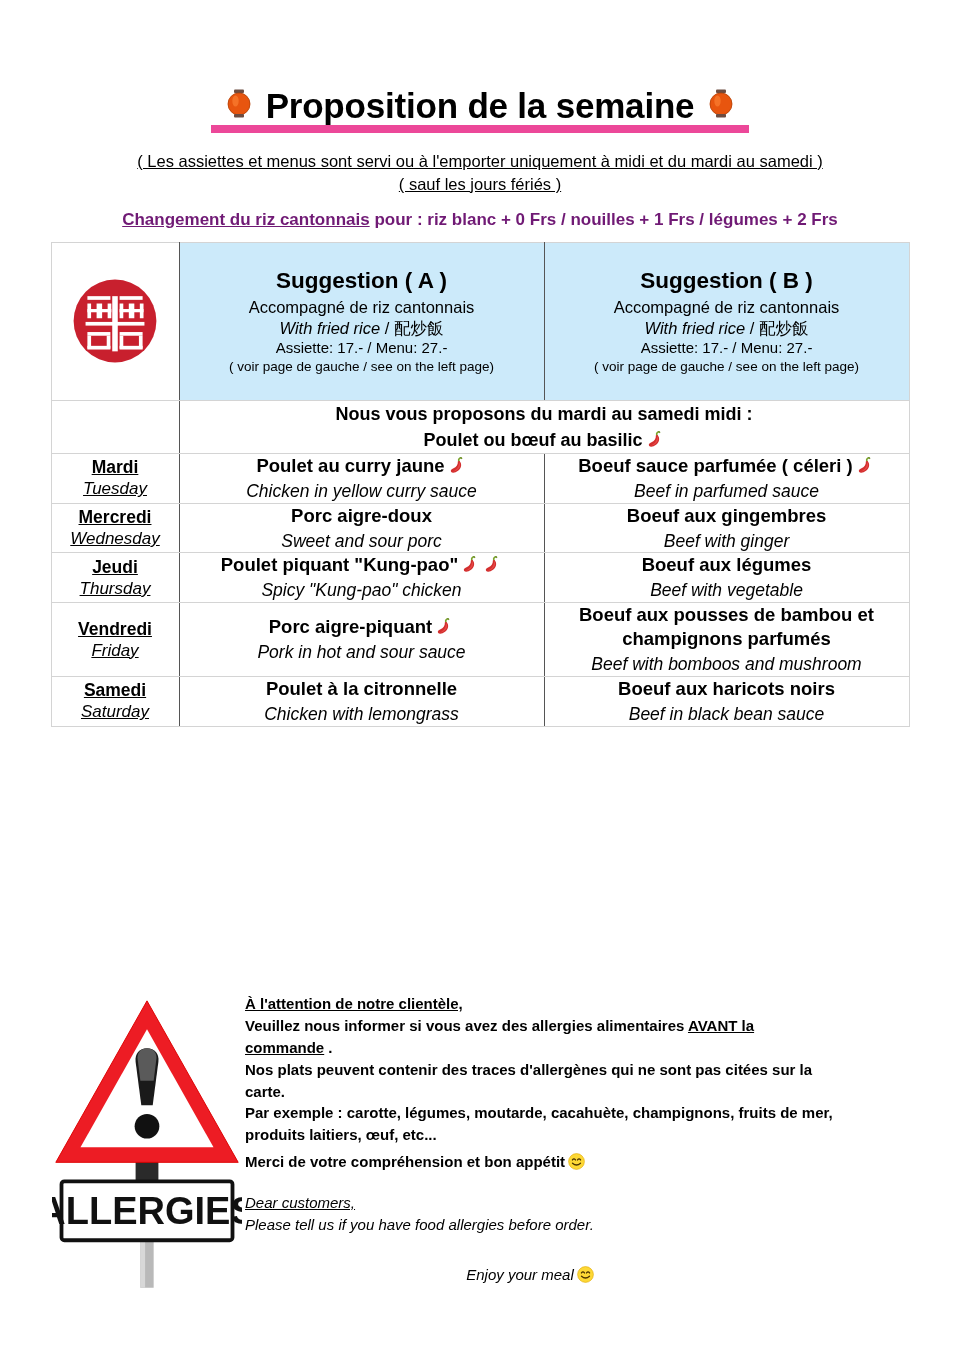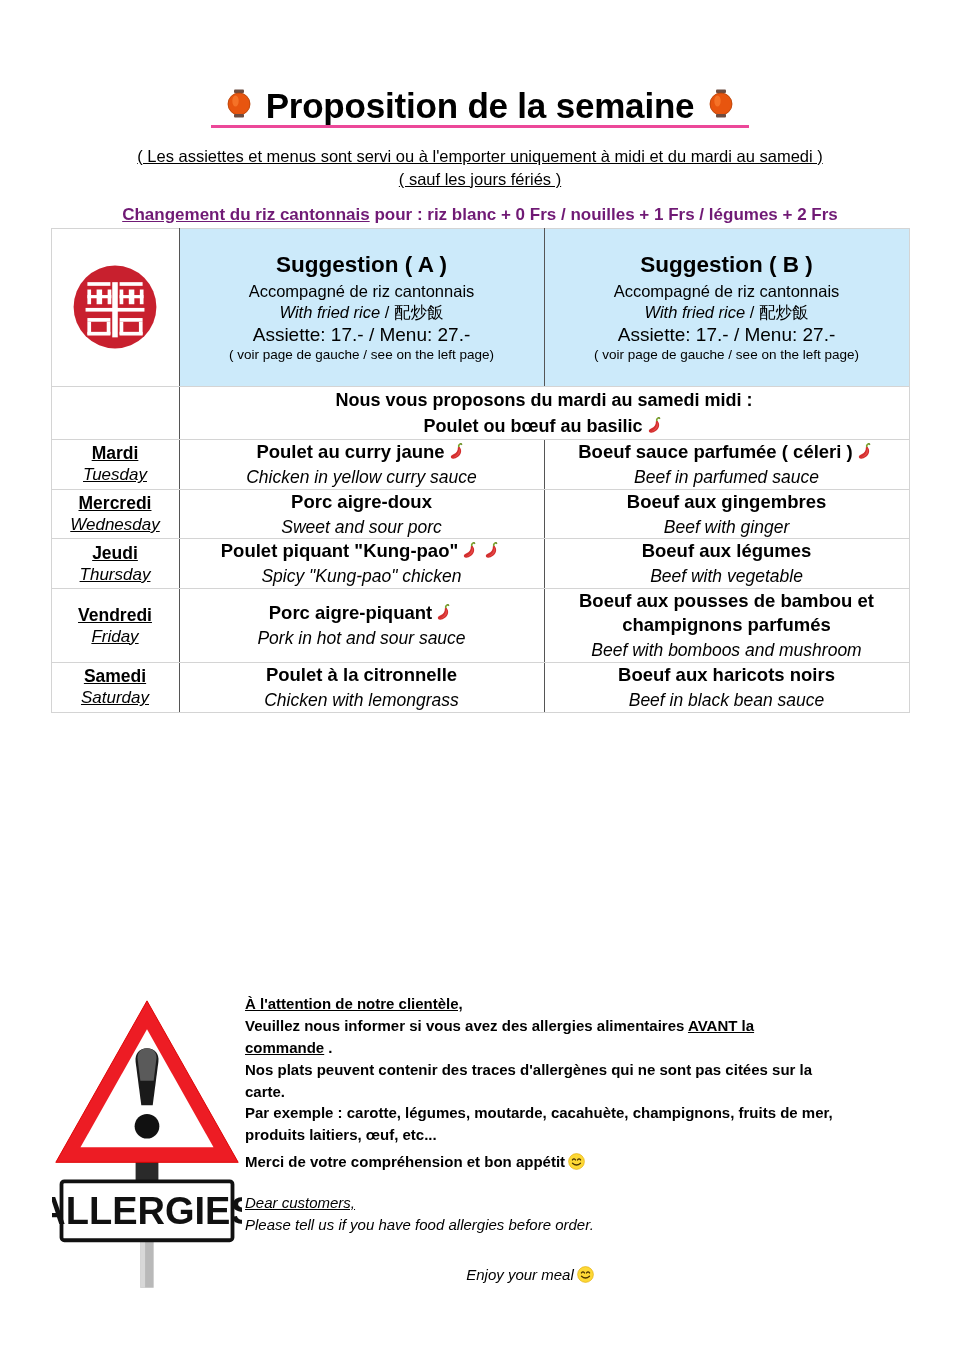--- a/index.html
+++ b/index.html
@@ -13,21 +13,21 @@
   .page { position: relative; width: 960px; height: 1357px; overflow: hidden; }
 
   
   .title-row {
     text-align: center;
     padding-top: 88px;
     line-height: 1;
   }
   .title-inner {
     display: inline-block;
-    border-bottom: 3px solid #ec4899;
+    border-bottom: 8px solid #ec4899;
     padding: 0 6px 2px 6px;
   }
   .title-text {
     font-size: 35px;
     font-weight: bold;
     letter-spacing: -0.2px;
     vertical-align: middle;
   }
   .lantern {
     display: inline-block;
@@ -52,21 +52,21 @@
     margin-top: 14px;
     font-size: 17px;
     font-weight: bold;
     color: #701a75;
   }
   .riz-line .u { text-decoration: underline; }
 
   
   .menu-table {
     width: 858px;
-    margin: 3px auto 0 auto;
+    margin: 12px auto 0 auto;
     border-collapse: collapse;
     table-layout: fixed;
   }
   .menu-table td {
     border: 1px solid #d4d4d4;
     vertical-align: middle;
     padding: 0;
   }
   .col-day  { width: 128px; }
   .col-dish { width: 365px; }
@@ -84,21 +84,21 @@
     background: #CCEAFA;
     text-align: center;
     padding: 9px 6px 10px 6px;
     line-height: 1.26;
   }
   .cell-sugg.mid { border-right: 1px solid #555 !important; }
   .sugg-title { font-size: 22.5px; font-weight: bold; margin-bottom: 2px; }
   .sugg-l2 { font-size: 16.5px; }
   .sugg-l3 { font-size: 16.5px; }
   .sugg-l3 .ital { font-style: italic; }
-  .sugg-l4 { font-size: 19px; }
+  .sugg-l4 { font-size: 15px; }
   .sugg-l5 { font-size: 13.5px; }
 
   .cell-empty-day { background:#fff; border-right: 1px solid #555 !important; }
 
   .cell-propose {
     text-align: center;
     padding: 14px 8px 16px 8px;
     line-height: 1.45;
     font-size: 18px;
     font-weight: bold;

